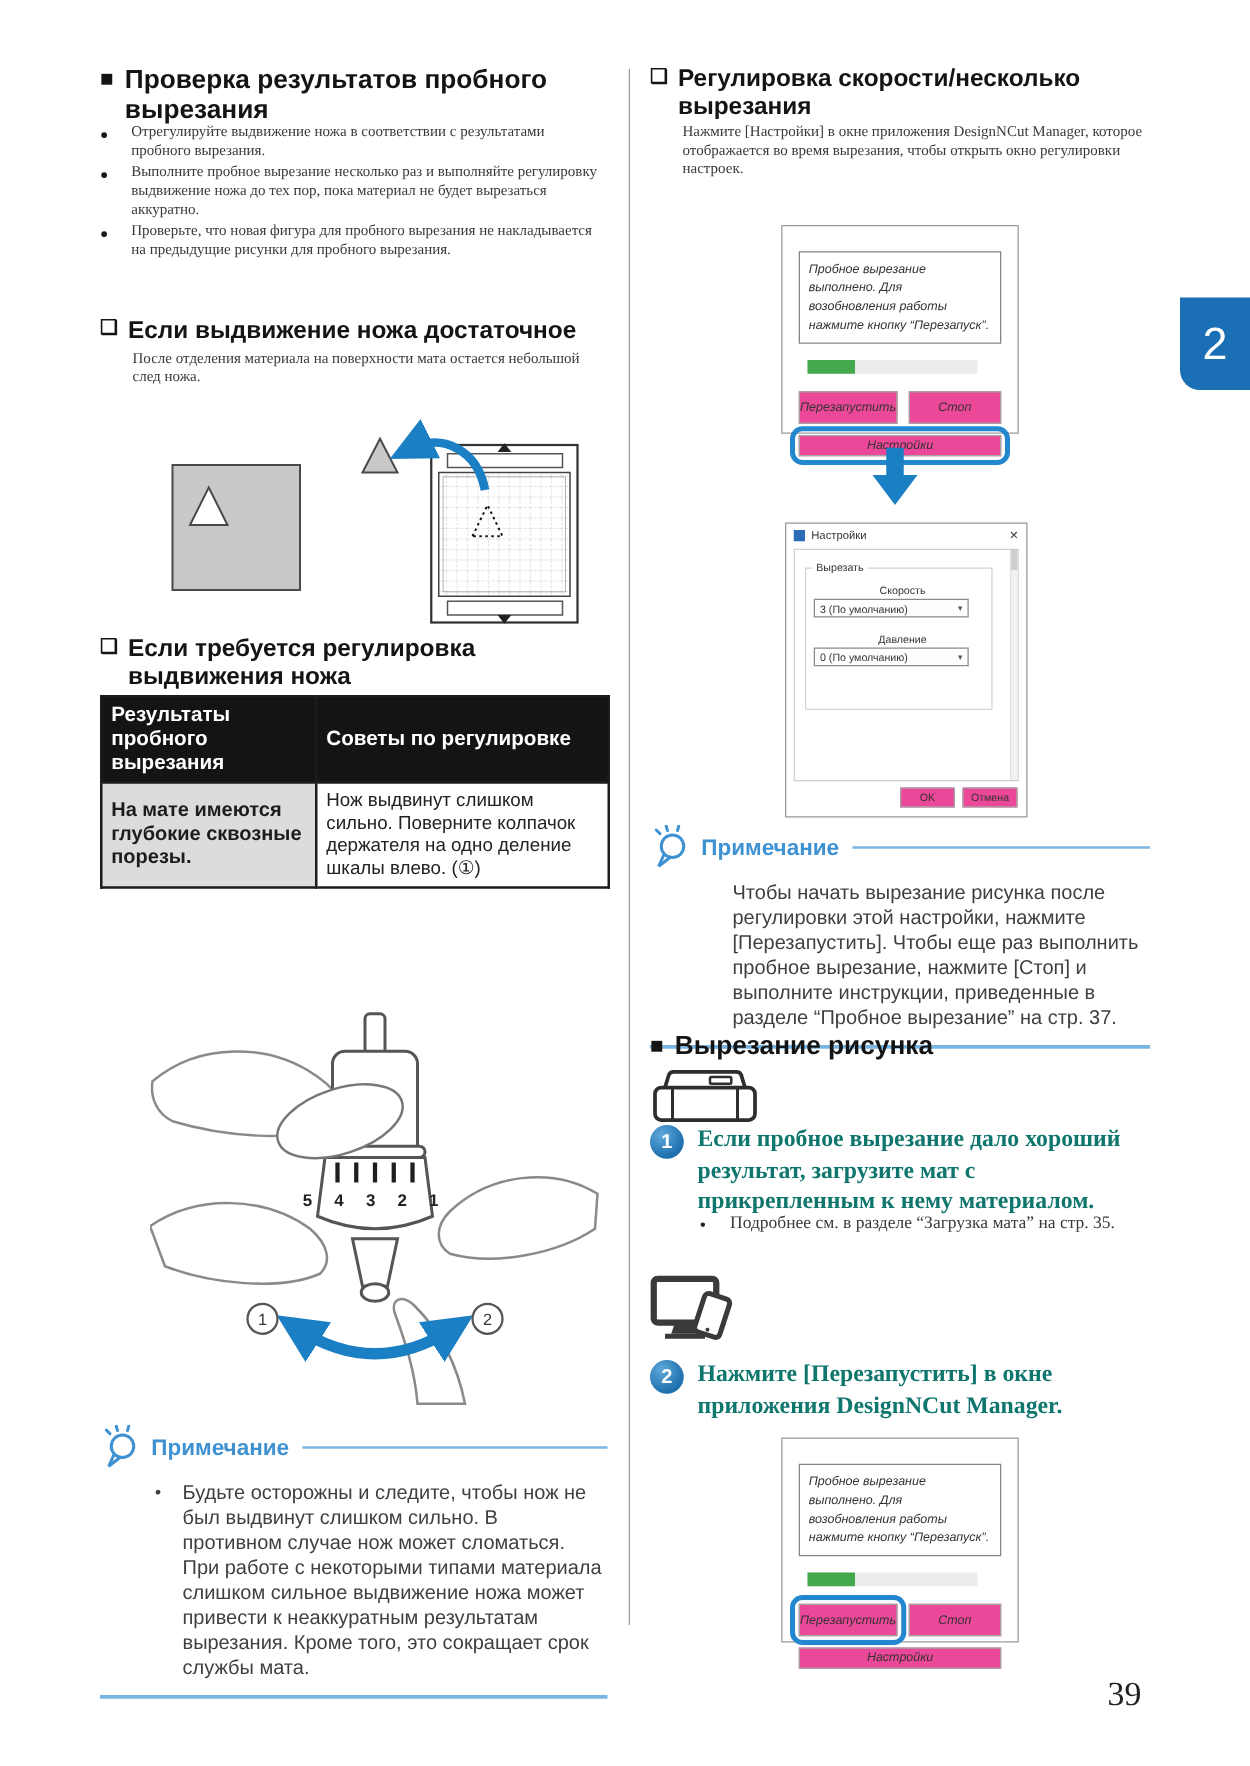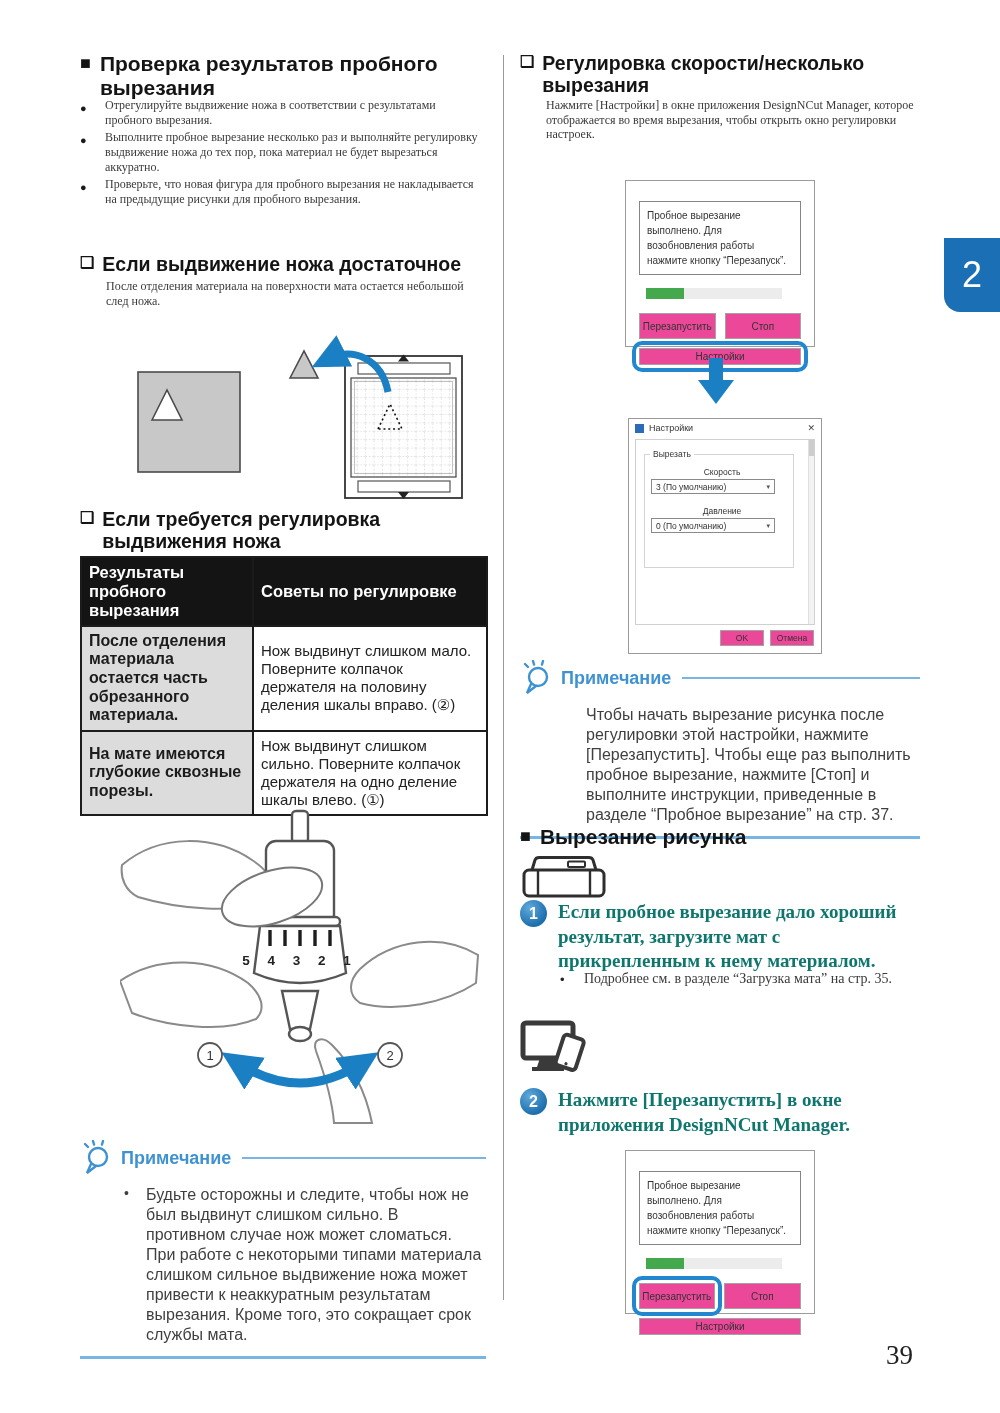--- a/index.html
+++ b/index.html
@@ -38,21 +38,21 @@
   .note .brule{height:2.5px;background:#79b5e2;margin-top:11px;}
   
   .step{position:absolute;display:flex;width:396px;}
   .stepnum{flex:0 0 27px;width:27px;height:27px;border-radius:50%;
            background:radial-gradient(circle at 35% 30%, #5fa9da, #1e6fae 70%);
            color:#fff;font-weight:bold;font-size:16px;display:flex;align-items:center;justify-content:center;margin-right:11px;}
   .steptext{font-family:"Liberation Serif",serif;font-weight:bold;font-size:19px;line-height:1.3;color:#0f766e;}
   .stepsub{position:absolute;display:flex;width:360px;}
   .stepsub .dot{flex:0 0 24px;font-size:13px;padding-top:2px;}
   
-  .dlg{position:absolute;width:188px;background:#fff;border:1px solid #9b9b9b;}
+  .dlg{position:absolute;width:188px;background:#fff;border:1px solid #9b9b9b;font-style:italic;}
   .dlg .msg{margin:20px 13px 0;border:1px solid #848484;padding:6px 7px;font-size:10px;line-height:1.5;color:#333;}
   .dlg .track{margin:13px 0 0 20px;width:136px;height:11px;background:#ececec;}
   .dlg .fillbar{height:100%;background:#44a94c;}
   .btn{background:#ec4899;border:1px solid #a3a3a3;font-size:10px;color:#333;
        display:flex;align-items:center;justify-content:center;box-sizing:border-box;}
   .btnrow{display:flex;gap:9px;margin:14px 13px 0;}
   .btnrow .btn{flex:1;height:26px;}
   .settingsbtn{margin:9px 13px 10px;height:17px;}
   .relw{position:relative;}
   .ringbox{position:absolute;inset:-7px;border:4px solid #2387cf;border-radius:10px;pointer-events:none;}
@@ -153,24 +153,20 @@
       <colgroup>
           <col style="width:172px">
           <col style="width:234px">
         </colgroup>
       <tbody>
           <tr>
         <th>Результаты пробного вырезания</th>
         <th>Советы по регулировке</th>
       </tr>
       <tr>
-        <td class="res">После отделения материала остается часть обрезанного материала.</td>
-        <td class="adv">Нож выдвинут слишком мало. Поверните колпачок держателя на половину деления шкалы вправо. (②)</td>
-      </tr>
-      <tr>
         <td class="res">На мате имеются глубокие сквозные порезы.</td>
         <td class="adv">Нож выдвинут слишком сильно. Поверните колпачок держателя на одно деление шкалы влево. (①)</td>
       </tr>
     </tbody>
       </table>
 
     <svg class="abs" style="left:40px;top:757px" width="360" height="320" viewBox="0 0 360 320">
       <defs>
         <marker id="ah2" orient="auto" markerWidth="5" markerHeight="5" refX="2.2" refY="2.1">
           <path d="M0,0 L4.4,2.1 L0,4.2 Z" fill="#1b7fc4"></path>

